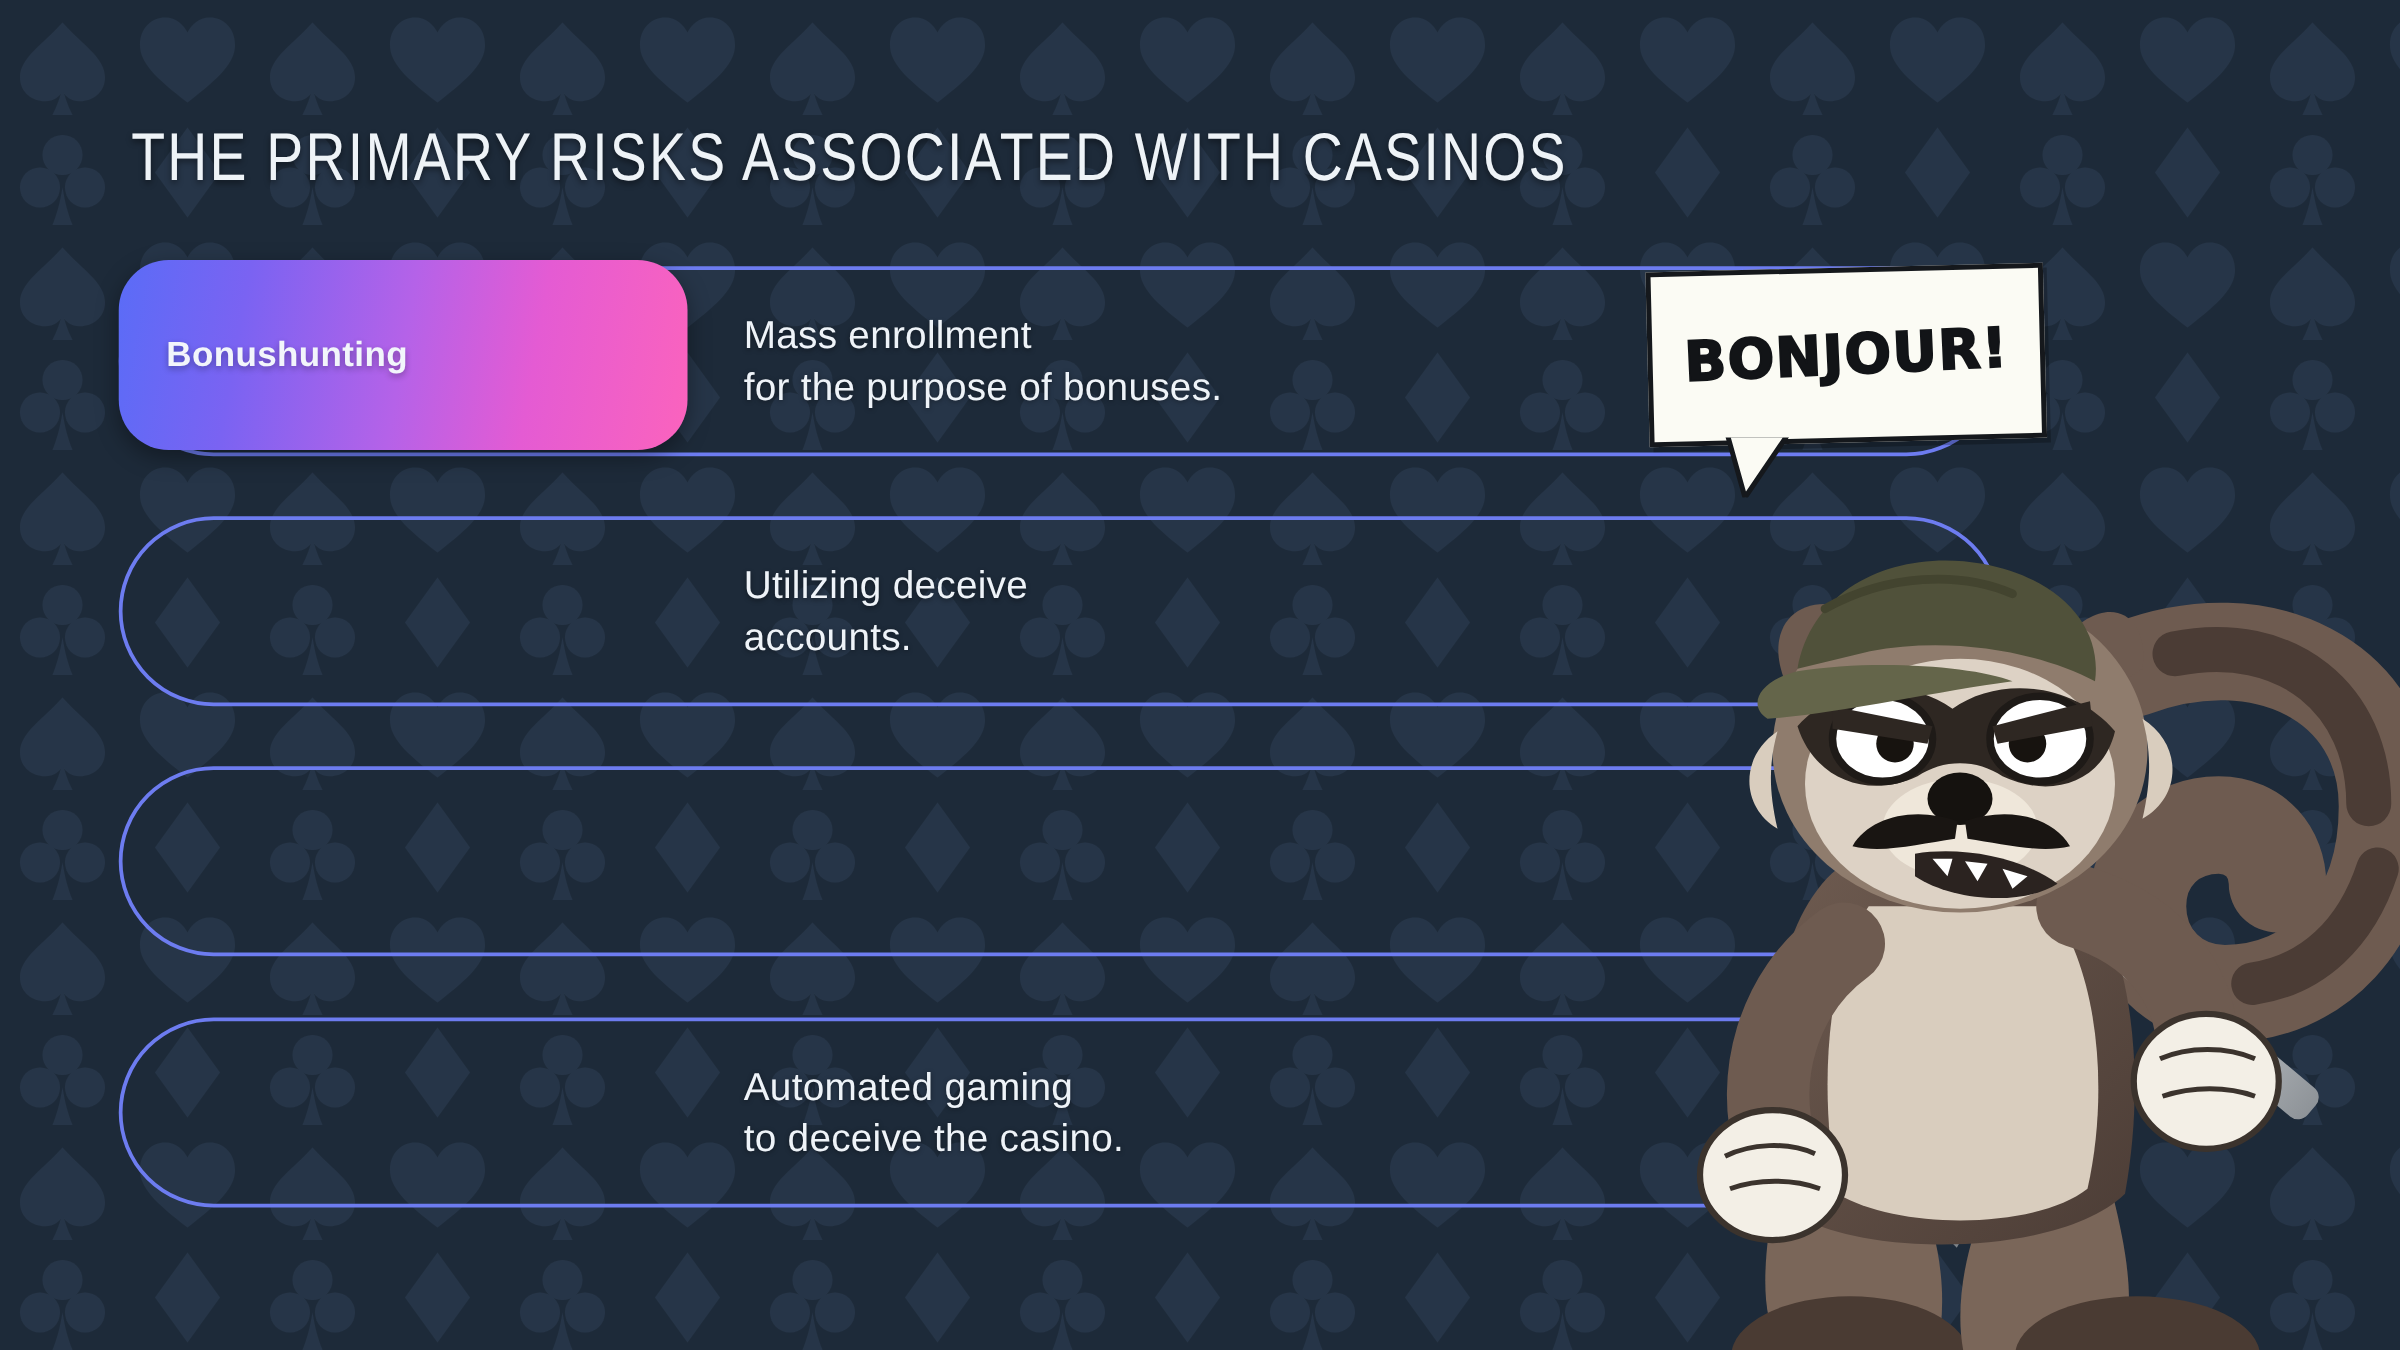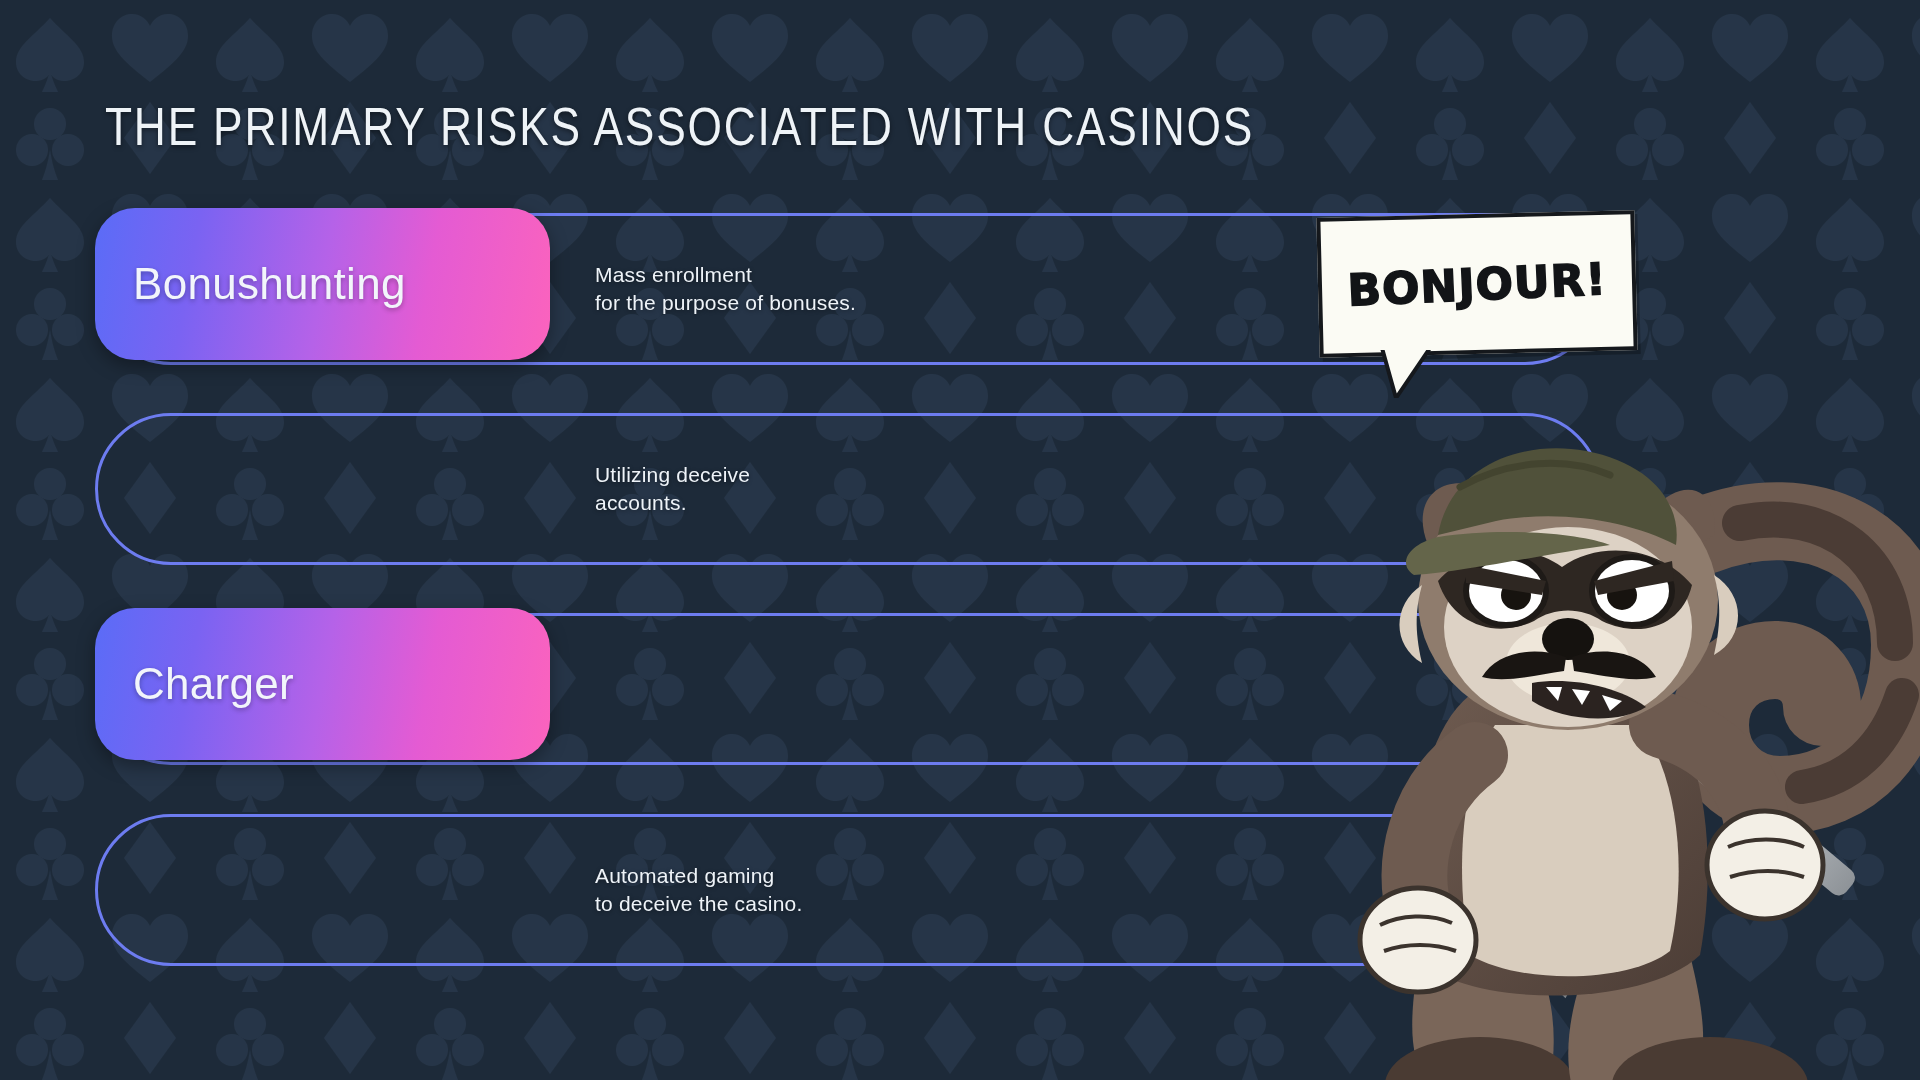--- a/index.html
+++ b/index.html
@@ -39,30 +39,30 @@
     position:absolute;left:0;top:-5px;
     width:455px;height:152px;
     border-radius:40px;
     background:linear-gradient(100deg,#5a6cf7 0%,#7a63f2 22%,#b562e8 50%,#e45bd3 72%,#fb63bd 100%);
     box-shadow:0 6px 18px rgba(0,0,0,.35);
     display:flex;align-items:center;
     padding-left:38px;
     box-sizing:border-box;
   }
   .row-pill .pill-label{
-    font-size:44px;color:#f2f5fb;font-weight:400;
+    font-size:28px;color:#f2f5fb;font-weight:700;
     letter-spacing:.3px;
     text-shadow:0 2px 5px rgba(0,0,0,.30);
     white-space:nowrap;
   }
   .row-desc{
     position:absolute;left:500px;top:50%;
     transform:translateY(-50%);
     color:#eef3f8;
-    font-size:21px;
+    font-size:31px;
     line-height:1.33;
     letter-spacing:.2px;
     white-space:pre-line;
     text-shadow:0 1px 4px rgba(0,0,0,.4);
   }
   
   .row.r0 .row-outline{border-color:#6d7cf0;}
   .row.r1 .row-outline{border-color:#6d7cf0;}
   .row.r2 .row-outline{border-color:#6d7cf0;}
   .row.r3 .row-outline{border-color:#6d7cf0;}
@@ -148,23 +148,20 @@
   </div>
 
   <div class="row r1" style="top:413px">
     <div class="row-outline"></div>
     <div class="row-desc">Utilizing deceive
 accounts.</div>
   </div>
 
   <div class="row r2" style="top:613px">
     <div class="row-outline"></div>
-    <div class="row-pill">
-      <span class="pill-label">Charger</span>
-    </div>
   </div>
 
   <div class="row r3" style="top:814px">
     <div class="row-outline"></div>
     <div class="row-desc">Automated gaming
 to deceive the casino.</div>
   </div>
 
 </div>
 

